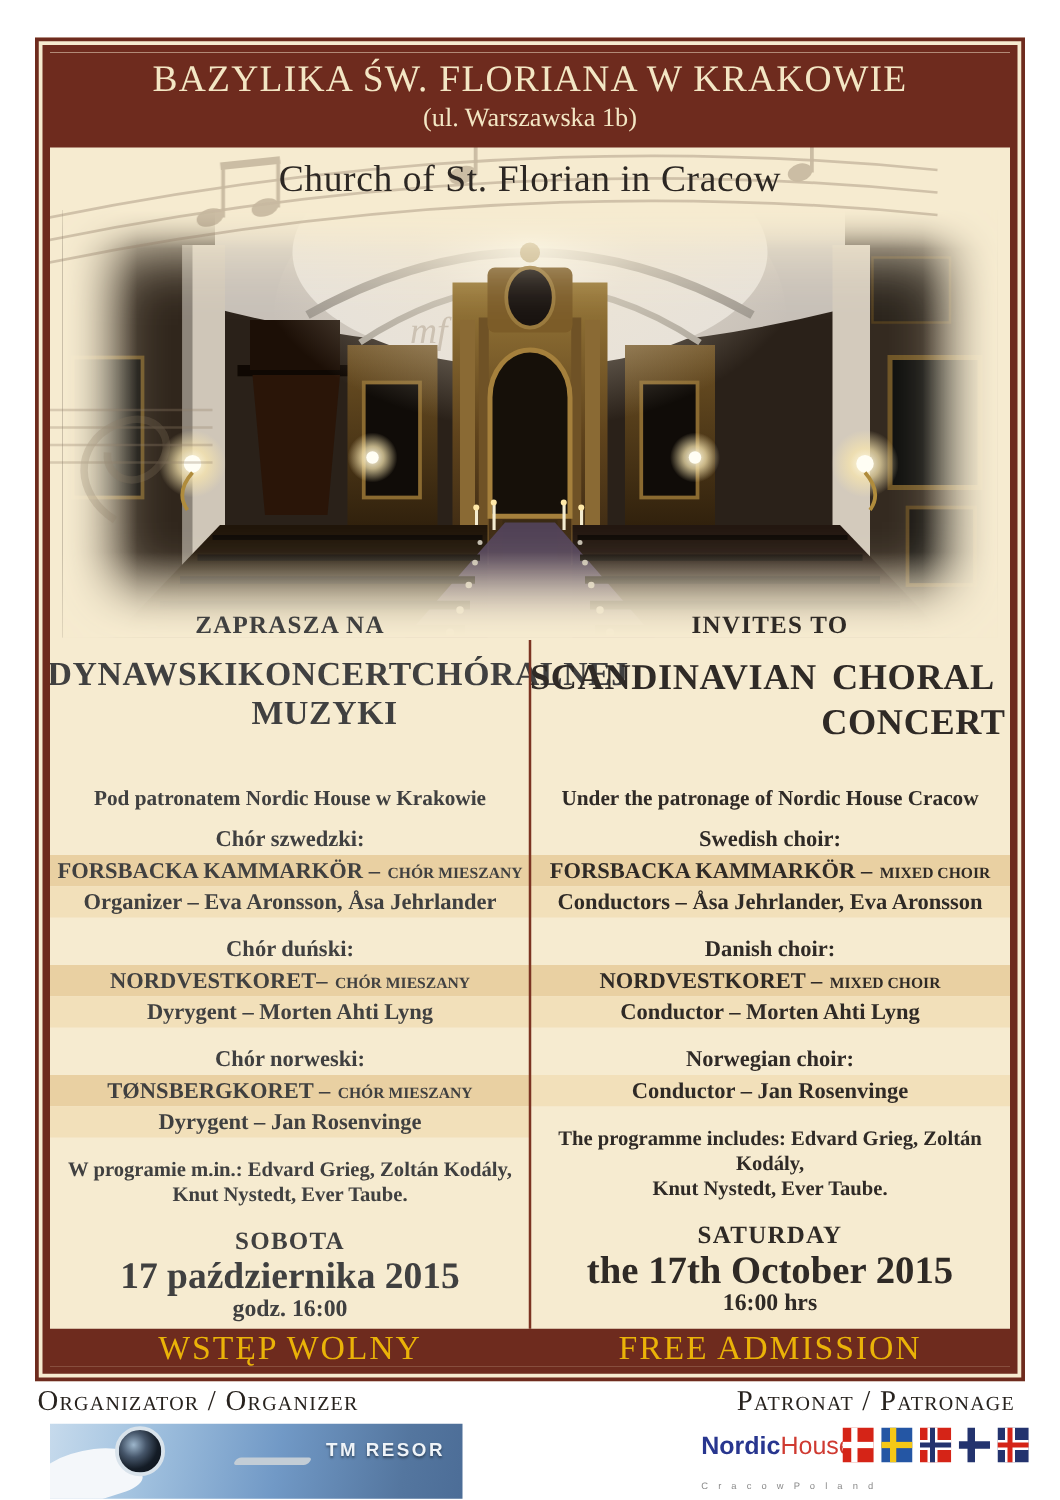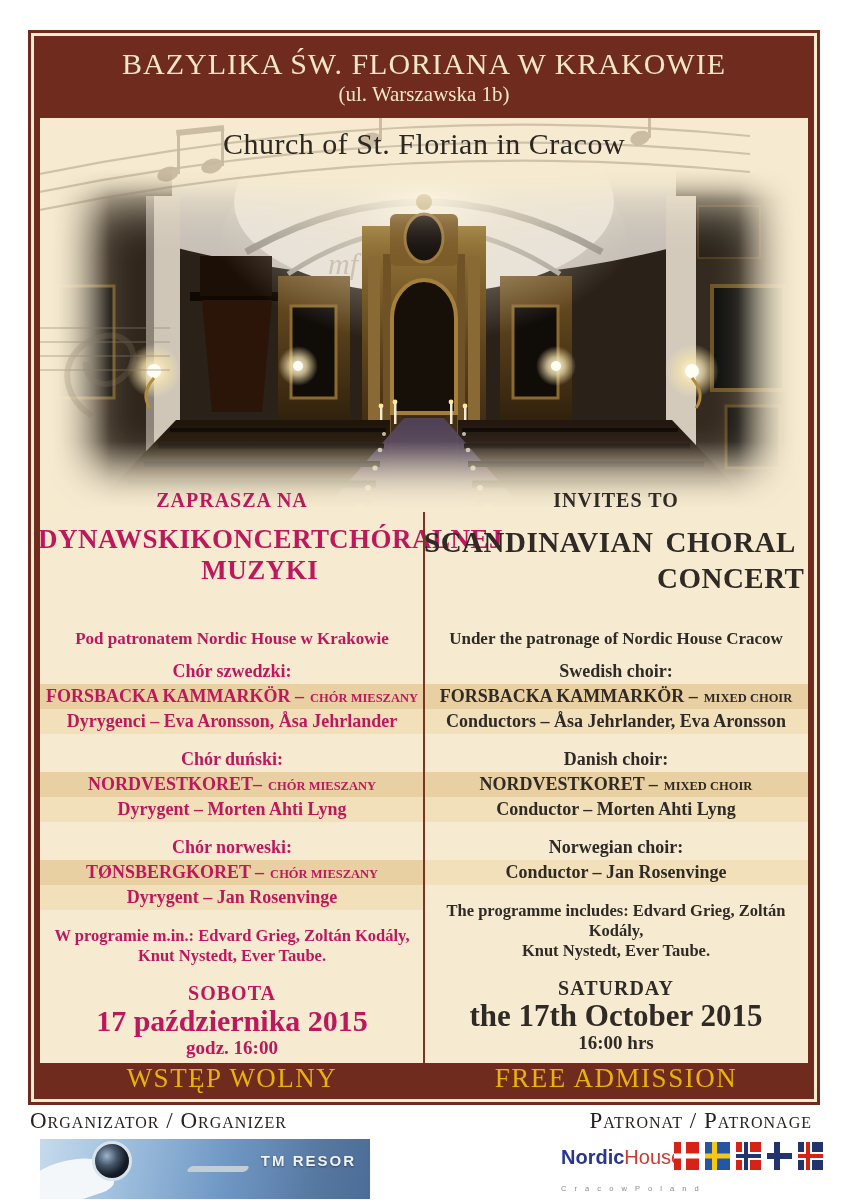--- a/index.html
+++ b/index.html
@@ -30,21 +30,21 @@
   .photo-fade { position:absolute; inset:0; z-index:2; pointer-events:none;
     box-shadow: inset 0 0 52px 30px #f6ebd0;
     background:
       linear-gradient(to top,    #f6ebd0 0%, rgba(246,235,208,0) 20%),
       linear-gradient(to bottom, #f6ebd0 0%, rgba(246,235,208,0) 9%),
       linear-gradient(to right,  #f6ebd0 0%, rgba(246,235,208,0) 8%),
       linear-gradient(to left,   #f6ebd0 0%, rgba(246,235,208,0) 8%); }
 
   
   .col { position:absolute; top:446px; width:384px; text-align:center; z-index:4; }
-  .col-left  { left:0;     color:#be185d; }
+  .col-left  { left:0;     color:#404040; }
   .col-right { left:384px; color:#2f2a26; }
   .divider { position:absolute; left:383px; top:470px; width:2px; height:551px;
              background:#7b3322; z-index:5; }
 
   .invite { font-size:20px; font-weight:bold; letter-spacing:1px; line-height:24px; margin-bottom:12px; }
   .title  { height:104px; display:flex; flex-direction:row; justify-content:center; font-weight:bold; }
   .col-left  .title span { display:block; font-size:27px; line-height:31px; letter-spacing:.5px; }
   .col-right .title span { display:block; font-size:29px; line-height:36px; letter-spacing:.5px; }
   .patron { font-size:17px; font-weight:bold; line-height:22px; margin-bottom:8px; }
 
@@ -253,21 +253,21 @@
           <span>KONCERT MUZYKI</span>
           <span>CHÓRALNEJ</span>
         </div>
         <div class="patron">Pod patronatem Nordic House w Krakowie</div>
 
         <div class="choir">
           <div class="choir-head">Chór szwedzki:</div>
           <div class="band-r1">
             <span class="cname">FORSBACKA KAMMARKÖR –</span><span class="ctype">CHÓR MIESZANY</span>
           </div>
-          <div class="band-r2">Dyrygenci – Eva Aronsson, Åsa Jehrlander</div>
+          <div class="band-r2">Organizer – Eva Aronsson, Åsa Jehrlander</div>
         </div>
 
         <div class="choir">
           <div class="choir-head">Chór duński:</div>
           <div class="band-r1">
             <span class="cname">NORDVESTKORET–</span><span class="ctype">CHÓR MIESZANY</span>
           </div>
           <div class="band-r2">Dyrygent – Morten Ahti Lyng</div>
         </div>
 

